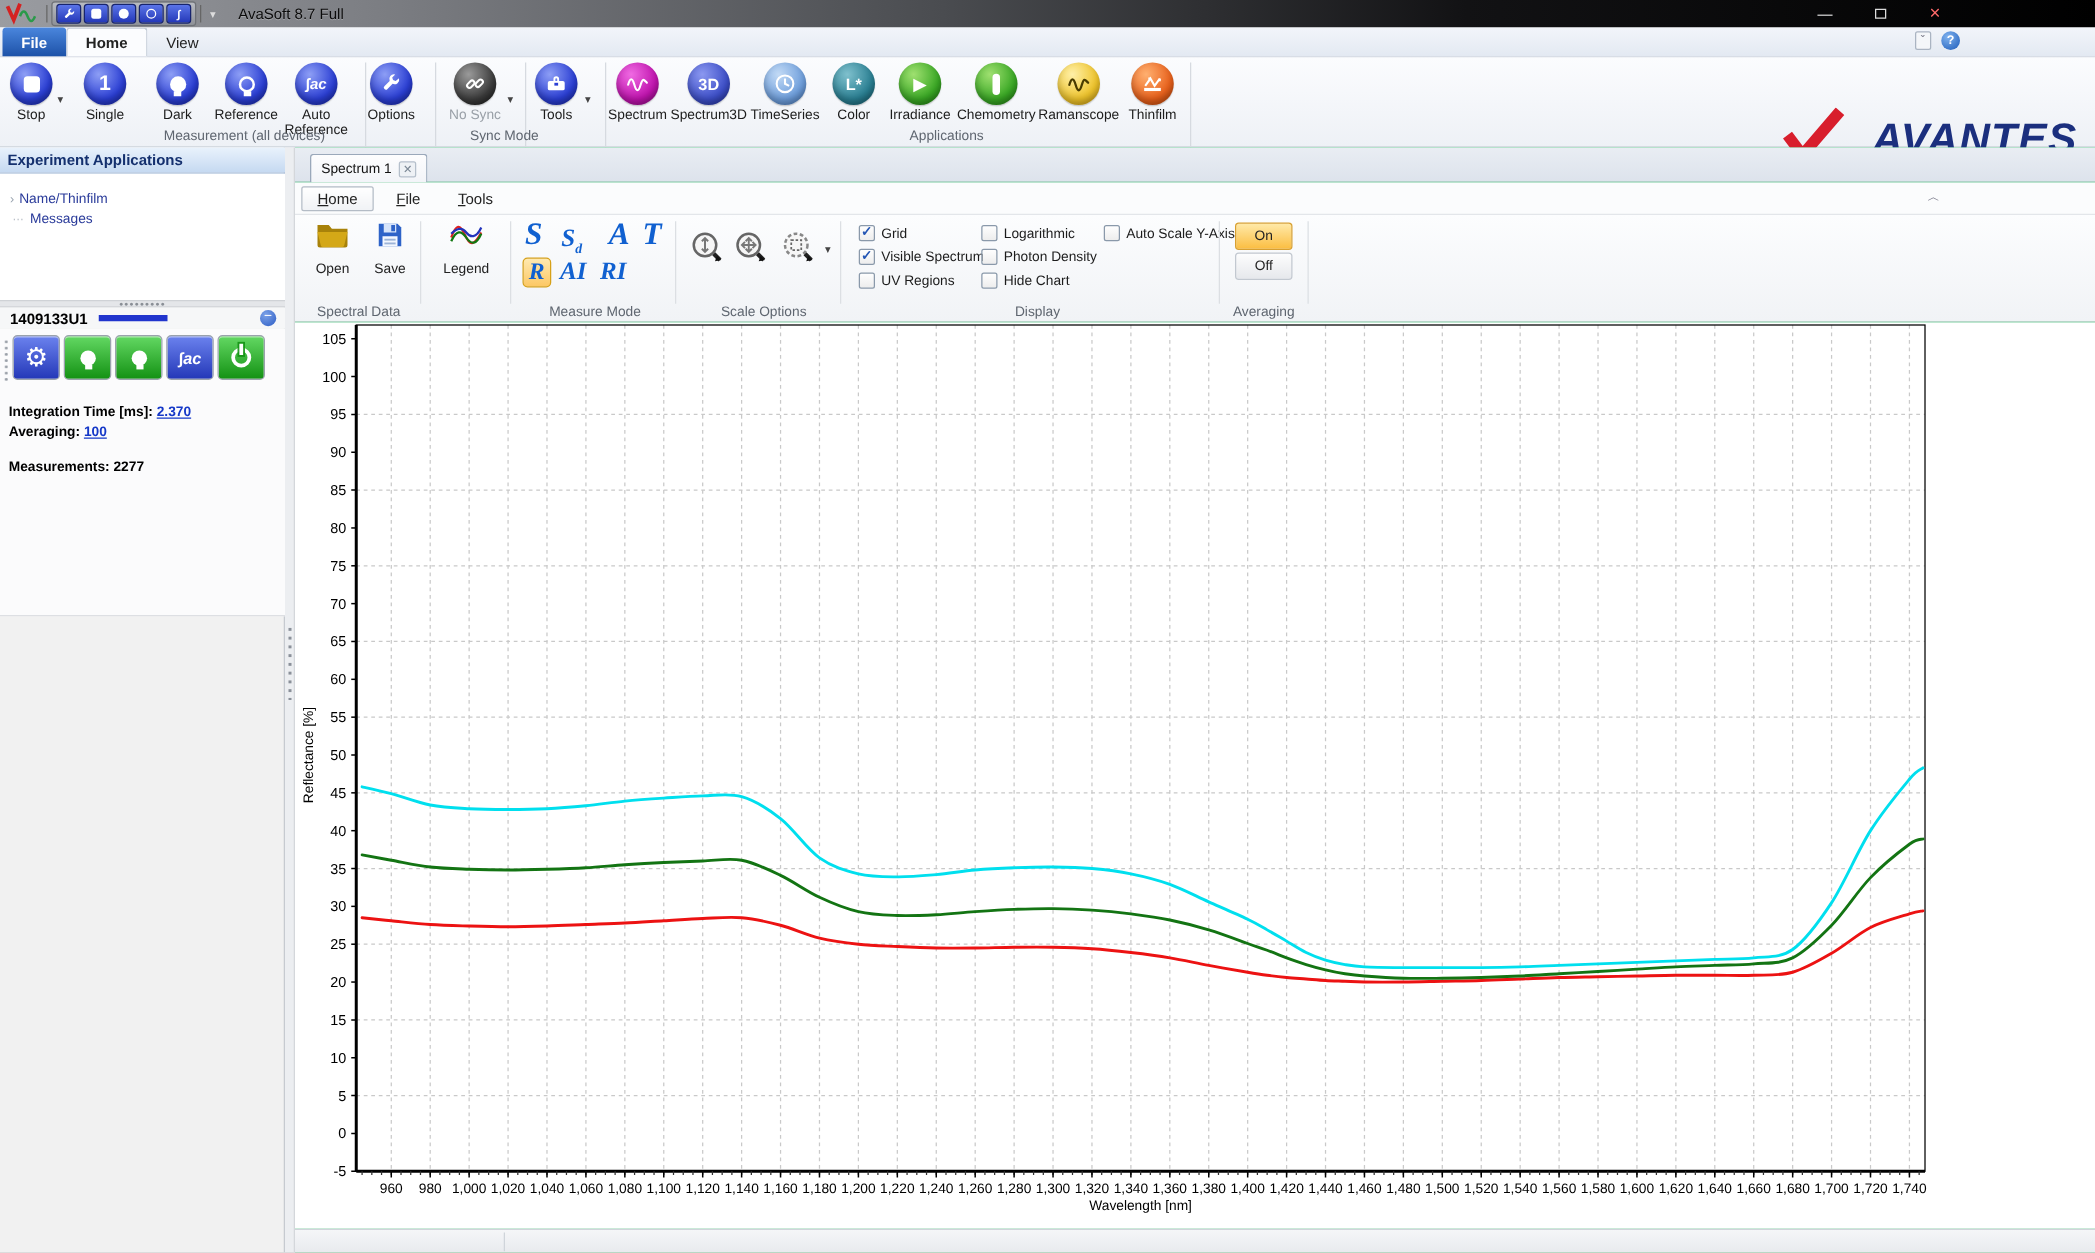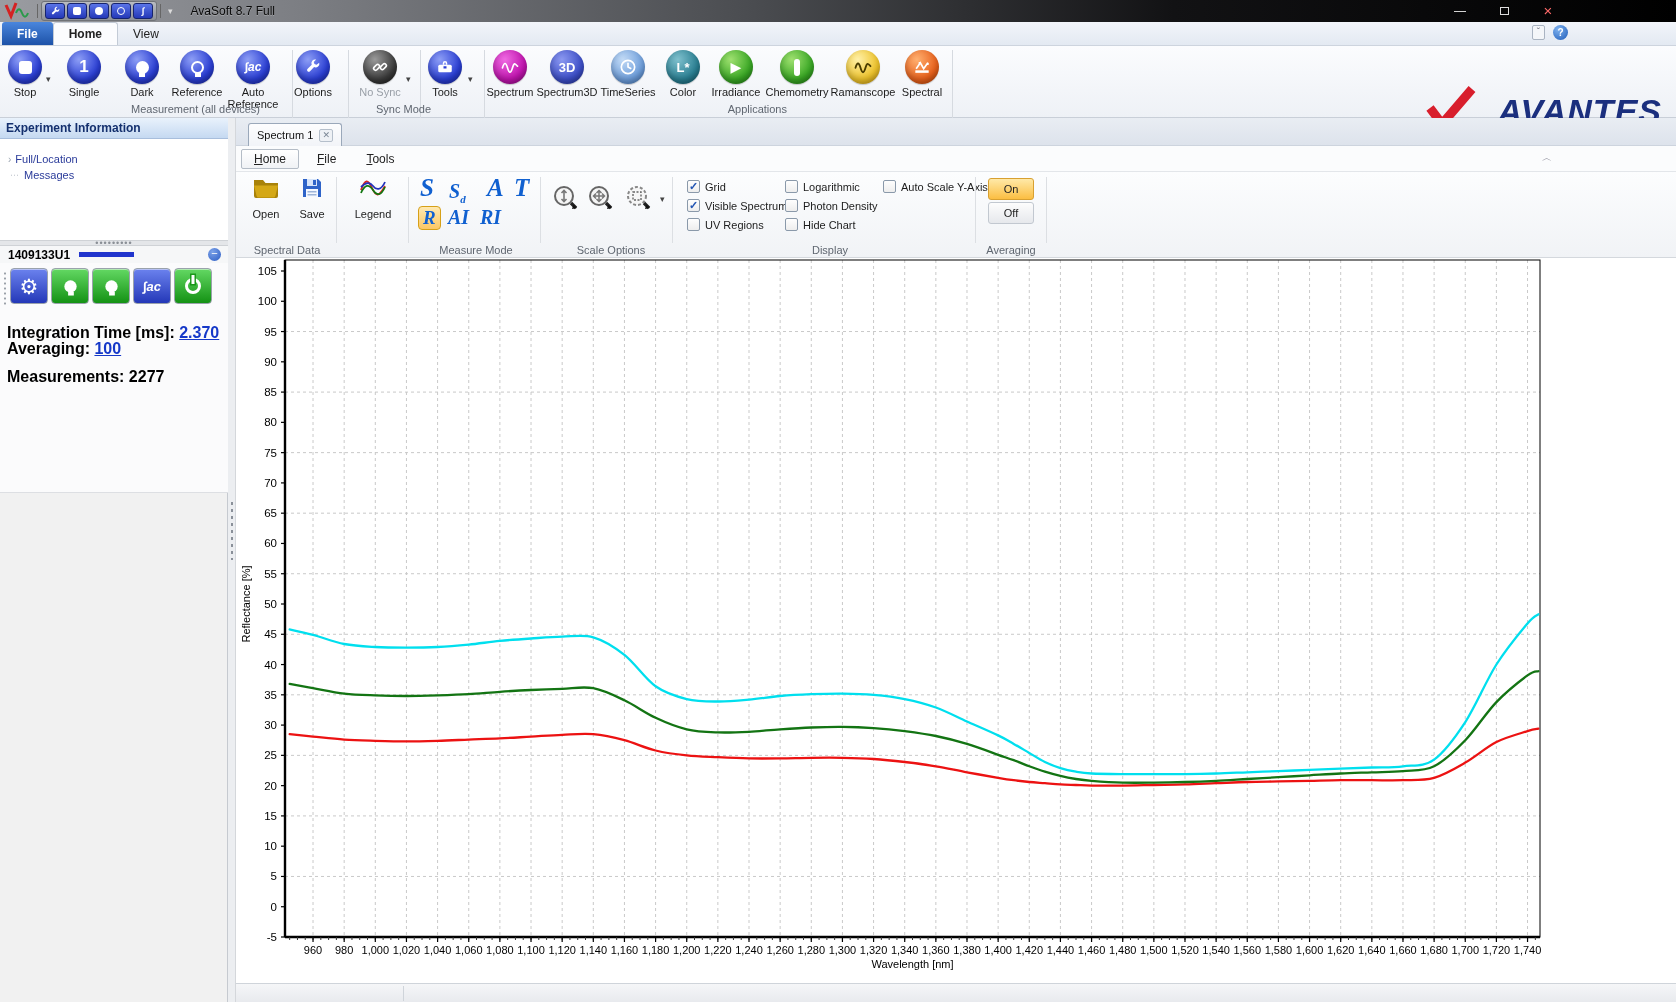--- a/index.html
+++ b/index.html
@@ -75,21 +75,21 @@
 #dev-body{position:absolute;left:0;top:145px;width:228px;height:230px;background:#fbfbfc;border-bottom:1px solid #dddfe3}
 #dev-grip{position:absolute;left:3px;top:8px;width:4px;height:36px;background-image:radial-gradient(circle,#9aa0a8 1px,transparent 1.2px);background-size:4px 5px}
 .devbtn{position:absolute;top:5px;width:38px;height:36px;border:1px solid #9aa2ac;border-radius:4px;display:flex;align-items:center;justify-content:center;box-shadow:inset 0 1px 0 rgba(255,255,255,.5)}
 .devbtn.blue{background:linear-gradient(#6b82ee,#2438b8)}
 .devbtn.green{background:linear-gradient(#63d863,#149214)}
 .devbtn .bulb{transform:scale(.95)}
 .gearglyph{color:#fff;font-size:21px;line-height:21px}
 .jac{color:#fff;font-style:italic;font-weight:bold;font-size:13px}
 .pwr{position:relative;width:16px;height:16px;border:3px solid #fff;border-radius:50%}
 .pwr:after{content:'';position:absolute;left:50%;top:-6px;transform:translateX(-50%);width:3px;height:9px;background:#fff;box-shadow:0 0 0 1.5px rgba(20,146,20,.9)}
-.dev-field{position:absolute;font-size:16px;font-weight:bold;color:#000}
+.dev-field{position:absolute;font-size:11px;font-weight:bold;color:#000}
 .dev-link{color:#1538c8;text-decoration:underline}
 
 
 #vsplit{position:absolute;left:228px;top:118px;width:8px;height:884px;background:#eceef1;border-right:1px solid #d4d7db}
 #vsplit-grip{position:absolute;left:2px;top:382px;width:4px;height:60px;background-image:radial-gradient(circle,#8a9099 1.3px,transparent 1.5px);background-size:4px 7px}
 
 
 #main{position:absolute;left:236px;top:118px;width:1624px;height:884px;background:#22c55e}
 #doctab-row{position:absolute;left:0;top:0;width:1440px;height:28px;background:linear-gradient(#e9edf3,#dde3ec);border-bottom:1px solid #cdd4de}
 #doctab{position:absolute;left:12px;top:5px;height:23px;background:linear-gradient(#fdfdfe,#f2f4f8);border:1px solid #9aa8ba;border-bottom:none;border-radius:3px 3px 0 0;display:flex;align-items:center;gap:6px;padding:0 8px;font-size:11px;color:#111}
@@ -289,41 +289,41 @@
       <div class="lbl">Ramanscope</div>
     </div>
     <div class="rbtn" style="left:890px">
       <span class="circ c-orange">
           <svg width="20" height="20" viewBox="0 0 24 24" fill="none" stroke="#fff" stroke-width="2">
             <path d="M5 14l5-7 4 7 5-7"></path>
             <path d="M8 7h2.5M19 7v2.5"></path>
             <rect x="4" y="16" width="16" height="3" fill="#fff" stroke="none"></rect>
           </svg>
         </span>
-      <div class="lbl">Spectral</div>
+      <div class="lbl">Thinfilm</div>
     </div>
     <span class="rb-sep" style="left:952px"></span>
     <div class="rb-grouplabel" style="left:20px;width:240px">Measurement (all devices)</div>
     <div class="rb-grouplabel" style="left:331px;width:100px">Sync Mode</div>
     <div class="rb-grouplabel" style="left:647px;width:140px">Applications</div>
     <div id="brand">
       <div id="brand-name">AVANTES</div>
       <svg id="brand-check" width="50" height="42">
           <path d="M4 22l12 16L46 3" stroke="#d81e2c" stroke-width="9" fill="none"></path>
         </svg>
       <div id="brand-tag">enlightening spectroscopy</div>
     </div>
   </div>
 
   <div id="sidebar">
-    <div id="exp-hdr">Experiment Information</div>
+    <div id="exp-hdr">Experiment Applications</div>
     <div id="exp-tree">
       <div class="tree-item" style="left:8px;top:14px">
         <span class="expander">›</span>
-        <span>Full/Location</span>
+        <span>Name/Thinfilm</span>
       </div>
       <div class="tree-item" style="left:10px;top:30px">
         <span class="tree-dots">⋯</span>
         <span>Messages</span>
       </div>
     </div>
     <div id="snip-artifact">Rectangular S</div>
     <div id="hsplit">•••••••••</div>
     <div id="dev-hdr">
       <span id="dev-name">1409133U1</span>

